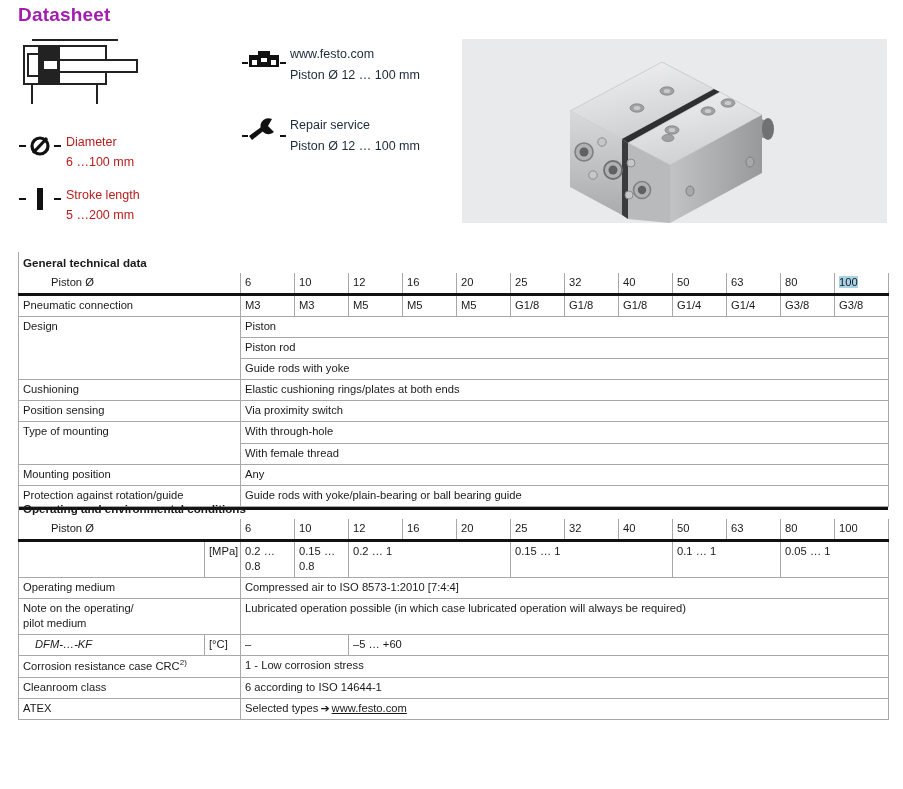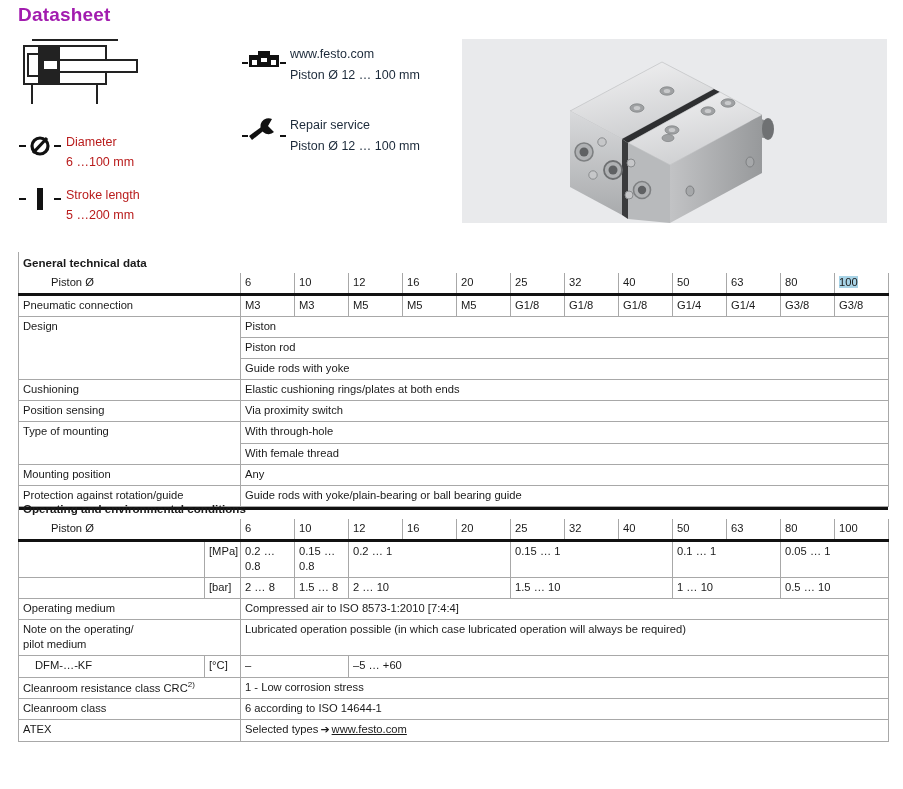--- a/index.html
+++ b/index.html
@@ -395,48 +395,38 @@
         <td class="twoline">
           <span>0.15 …</span><br>
           <span>0.8</span>
         </td>
         <td colspan="3">0.2 … 1</td>
         <td colspan="3">0.15 … 1</td>
         <td colspan="2">0.1 … 1</td>
         <td colspan="2">0.05 … 1</td>
       </tr>
       <tr>
-        <td style="border-right:none;border-top:none;">&nbsp;</td>
-        <td class="unitcol">[bar]</td>
-        <td>2 … 8</td>
-        <td>1.5 … 8</td>
-        <td colspan="3">2 … 10</td>
-        <td colspan="3">1.5 … 10</td>
-        <td colspan="2">1 … 10</td>
-        <td colspan="2">0.5 … 10</td>
-      </tr>
-      <tr>
         <td colspan="2">Operating medium</td>
         <td colspan="12">Compressed air to ISO 8573-1:2010 [7:4:4]</td>
       </tr>
       <tr>
         <td colspan="2" class="twoline" style="height:34px;">
           <span>Note on the operating/</span><br>
           <span>pilot medium</span>
         </td>
         <td colspan="12">Lubricated operation possible (in which case lubricated operation will always be required)</td>
       </tr>
       <tr>
-        <td class="indent" style="border-right:none;">DFM-…-KF</td>
+        <td class="indent" style="border-right:none;font-style:italic;">DFM-…-KF</td>
         <td class="unitcol">[°C]</td>
         <td colspan="2">–</td>
         <td colspan="10">–5 … +60</td>
       </tr>
       <tr>
-        <td colspan="2"><span>Cleanroom resistance class CRC</span><span class="sup">2)</span></td>
+        <td colspan="2"><span>Corrosion resistance case CRC</span><span class="sup">2)</span></td>
         <td colspan="12">1 - Low corrosion stress</td>
       </tr>
       <tr>
         <td colspan="2">Cleanroom class</td>
         <td colspan="12">6 according to ISO 14644-1</td>
       </tr>
       <tr>
         <td colspan="2">ATEX</td>
         <td colspan="12"><span>Selected types</span><span class="arrow">➔</span><span class="link">www.festo.com</span></td>
       </tr>

